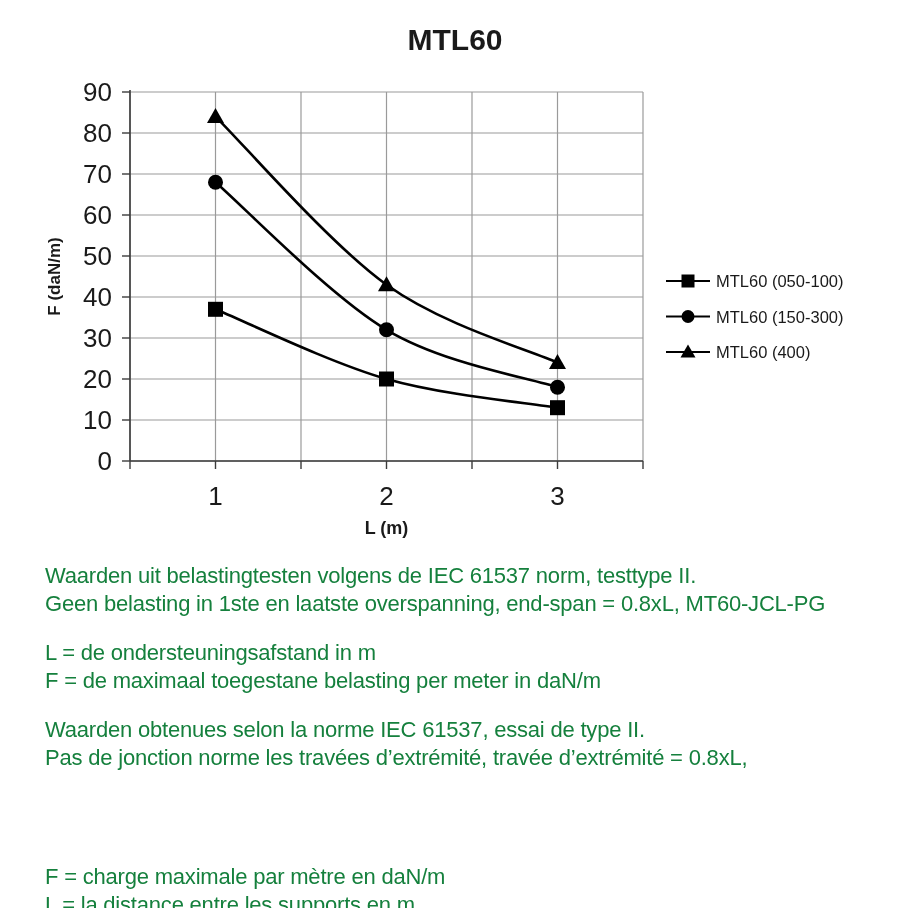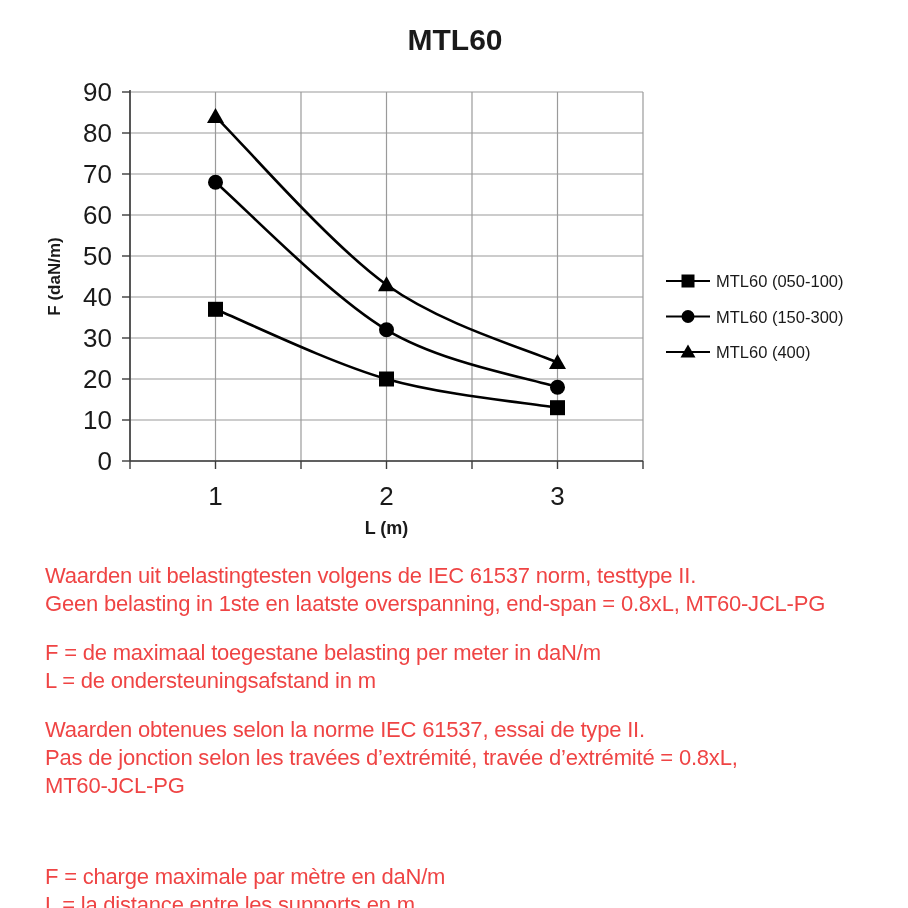--- a/index.html
+++ b/index.html
@@ -6,21 +6,21 @@
   .page{
     position:relative;
     width:908px;height:908px;
     background:#ffffff;
     font-family:"Liberation Sans", sans-serif;
     overflow:hidden;
   }
   .chart-wrap{position:absolute;left:0;top:0;width:908px;height:560px;}
   .notes-block{
     position:absolute;left:45px;
-    color:#ef4444;
+    color:#15803d;
     font-size:22px;
     letter-spacing:-0.2px;
     line-height:28px;
     white-space:nowrap;
   }
   .nb-nl{top:562px;}
   .nb-nl-defs{top:639px;}
   .nb-fr{top:716px;}
   .nb-fr-defs{top:863px;}
 </style>
@@ -106,28 +106,27 @@
         <text x="716" y="358" font-size="16.5" fill="#1a1a1a">MTL60 (400)</text>
       </svg>
   </div>
 
   <div class="notes-block nb-nl">
     <div>Waarden uit belastingtesten volgens de IEC 61537 norm, testtype II.</div>
     <div>Geen belasting in 1ste en laatste overspanning, end-span = 0.8xL, MT60-JCL-PG</div>
   </div>
 
   <div class="notes-block nb-nl-defs">
+    <div>L = de ondersteuningsafstand in m</div>
     <div>F = de maximaal toegestane belasting per meter in daN/m</div>
-    <div>L = de ondersteuningsafstand in m</div>
   </div>
 
   <div class="notes-block nb-fr">
     <div>Waarden obtenues selon la norme IEC 61537, essai de type II.</div>
-    <div>Pas de jonction selon les travées d’extrémité, travée d’extrémité = 0.8xL,</div>
-    <div>MT60-JCL-PG</div>
+    <div>Pas de jonction norme les travées d’extrémité, travée d’extrémité = 0.8xL,</div>
   </div>
 
   <div class="notes-block nb-fr-defs">
     <div>F = charge maximale par mètre en daN/m</div>
     <div>L = la distance entre les supports en m</div>
   </div>
 
 </div>
 
 </body></html>

